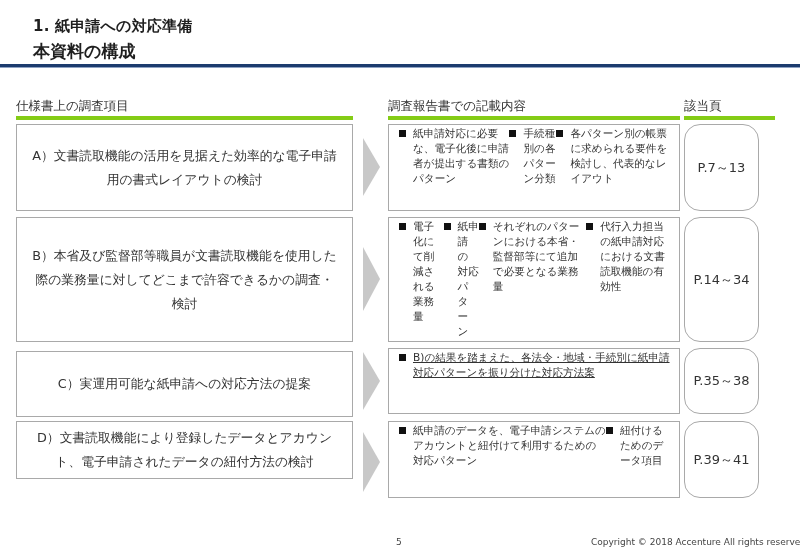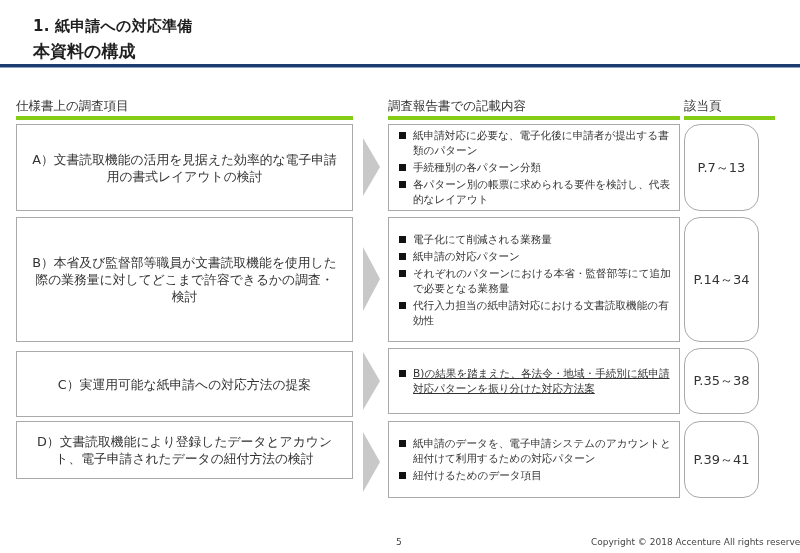--- a/index.html
+++ b/index.html
@@ -30,26 +30,26 @@
     font-size:12.5px; text-align:left; color:#333;
     border-bottom:4px solid #84cc16;
   }
   .box {
     position:absolute; box-sizing:border-box;
     border:1px solid #a9a9a9; background:#fff;
   }
   .left-box {
     left:16px; width:337px;
     display:flex; align-items:center; justify-content:center;
-    text-align:center; font-size:12.8px; line-height:17px; color:#333;
+    text-align:center; font-size:12.8px; line-height:24px; color:#333;
     padding:0 12px;
   }
   .mid-box {
     left:388px; width:292px;
-    display:flex; flex-direction:column; justify-content:center;
+    display:flex; flex-direction:row; justify-content:center;
     padding:0 8px 0 10px; font-size:10.6px; line-height:15px; color:#333;
   }
   .right-box {
     left:684px; width:75px;
     display:flex; align-items:center; justify-content:center;
     font-size:13px; color:#333;border-radius:16px;
   }
   .bullet {
     display:flex; align-items:flex-start; margin:1px 0;
   }

